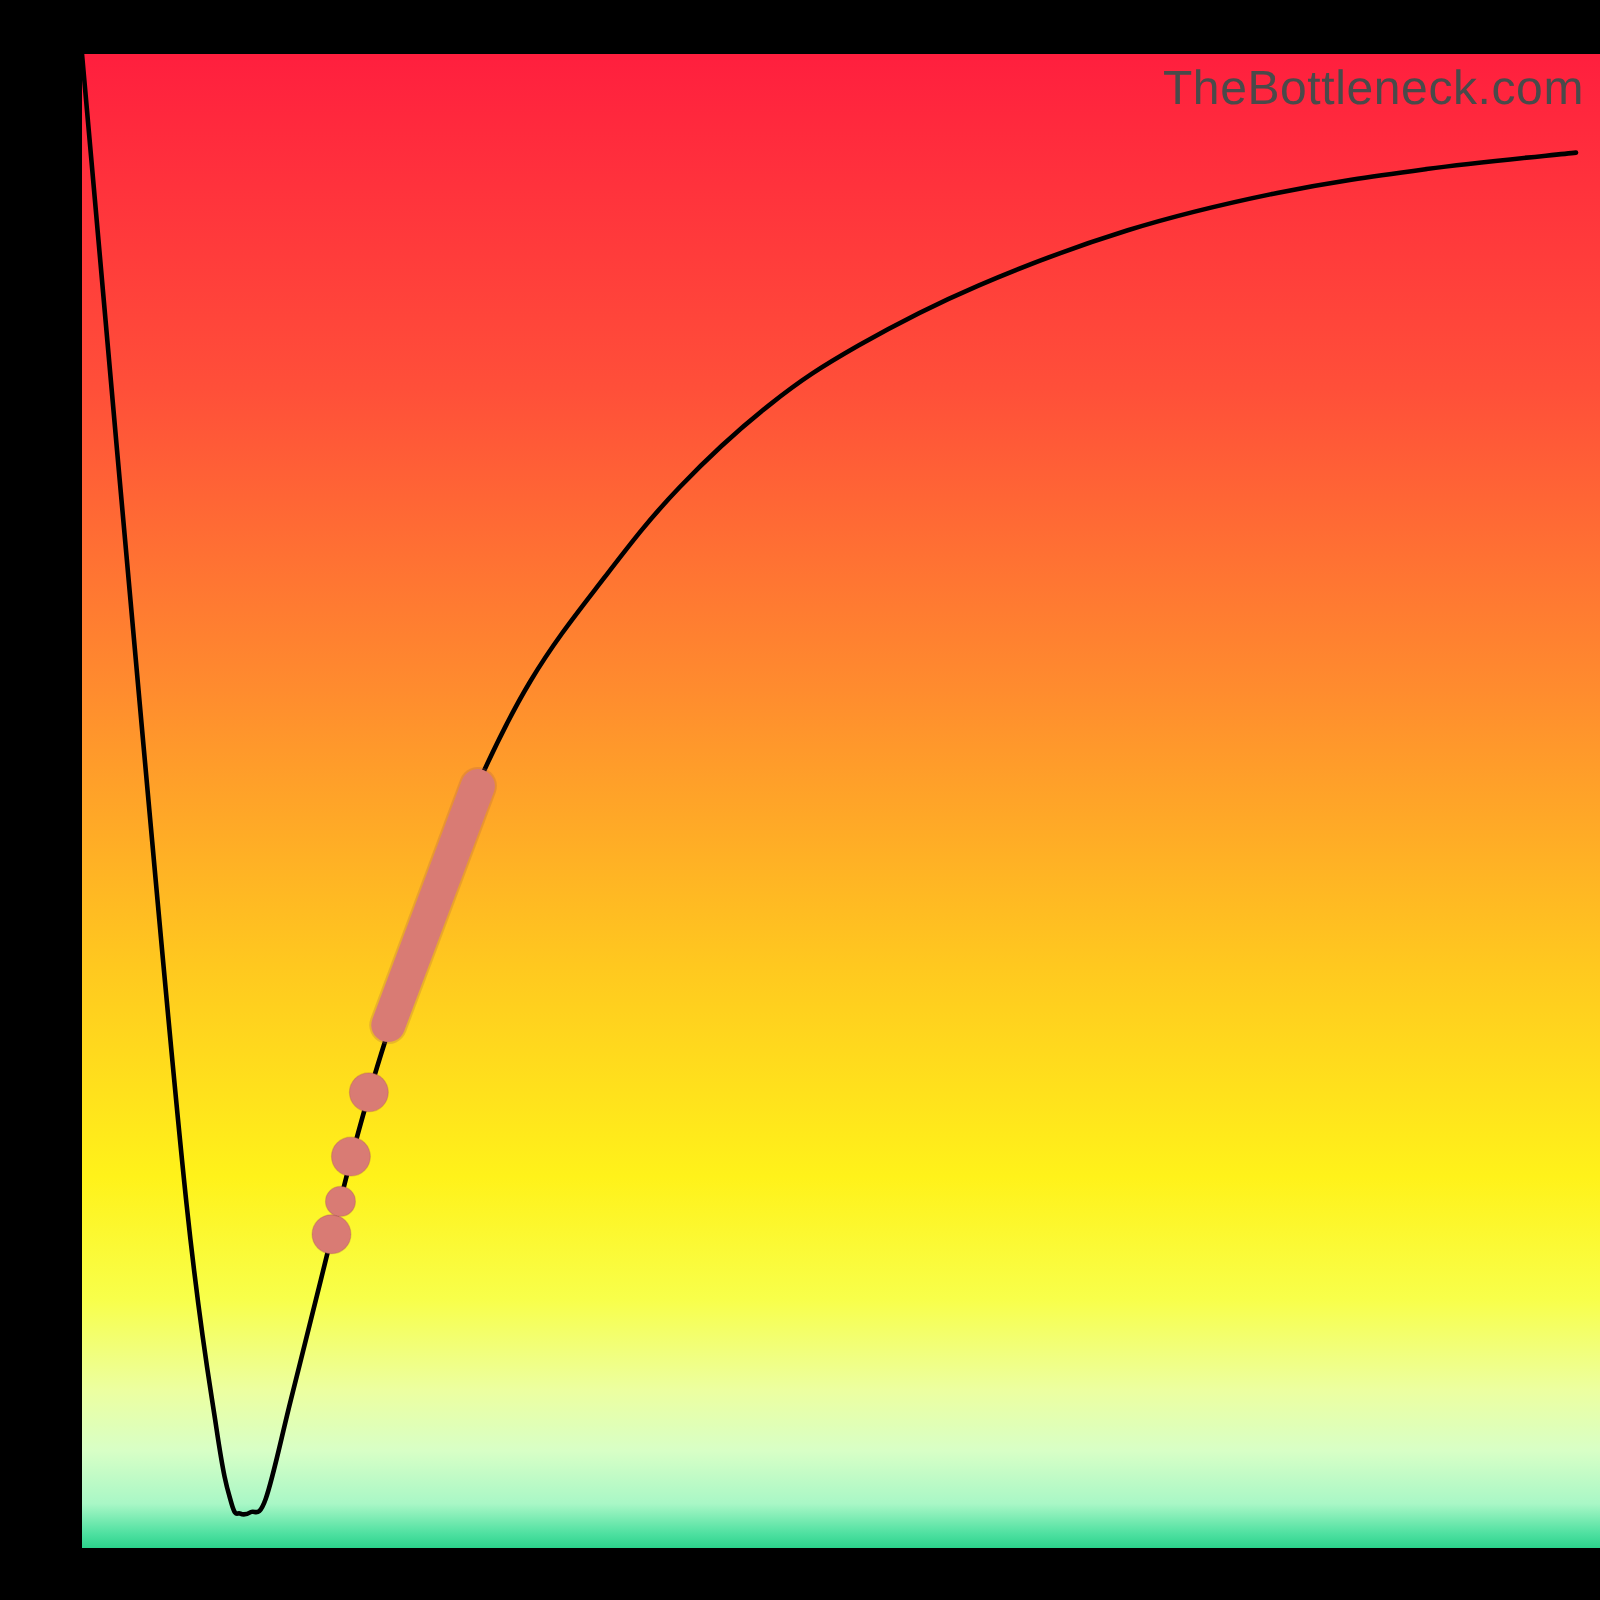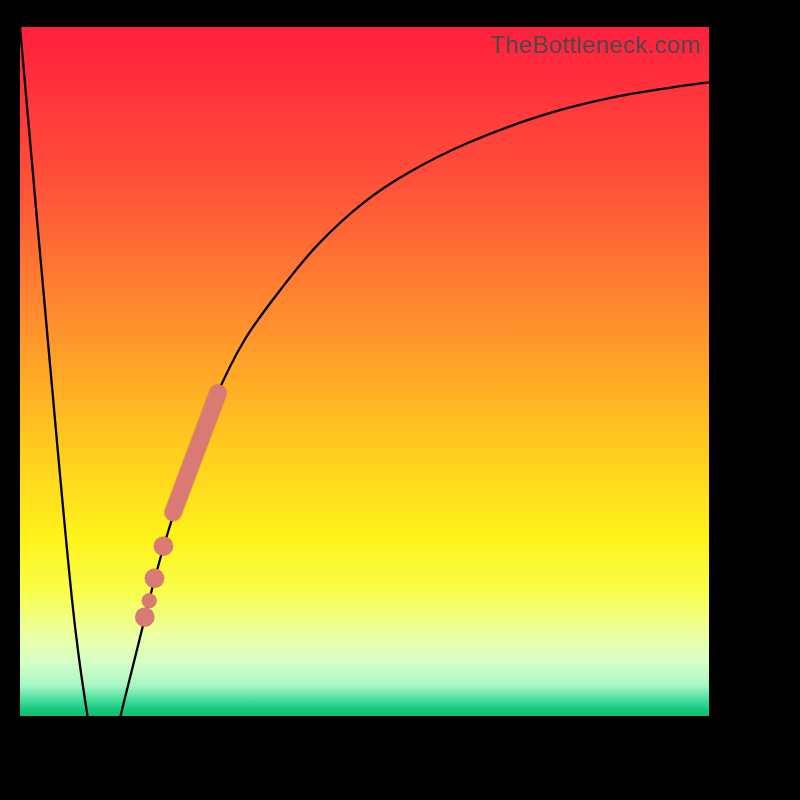--- a/index.html
+++ b/index.html
@@ -12,25 +12,26 @@
     font-family: Arial, Helvetica, sans-serif;
   }
   .frame {
     position: relative;
     width: 800px;
     height: 800px;
     background: #000;
   }
   .plot-area {
     position: absolute;
-    left: 20px;
+    left: 41px;
     top: 27px;
-    width: 689px;
+    width: 747px;
     height: 747px;
     overflow: hidden;
+    padding-left: 12px;
   }
   .gradient-bg {
     position: absolute;
     left: 0; top: 0; right: 0; bottom: 0;
   }
   .watermark {
     position: absolute;
     top: 4px;
     right: 8px;
     color: #4a4a4a;

